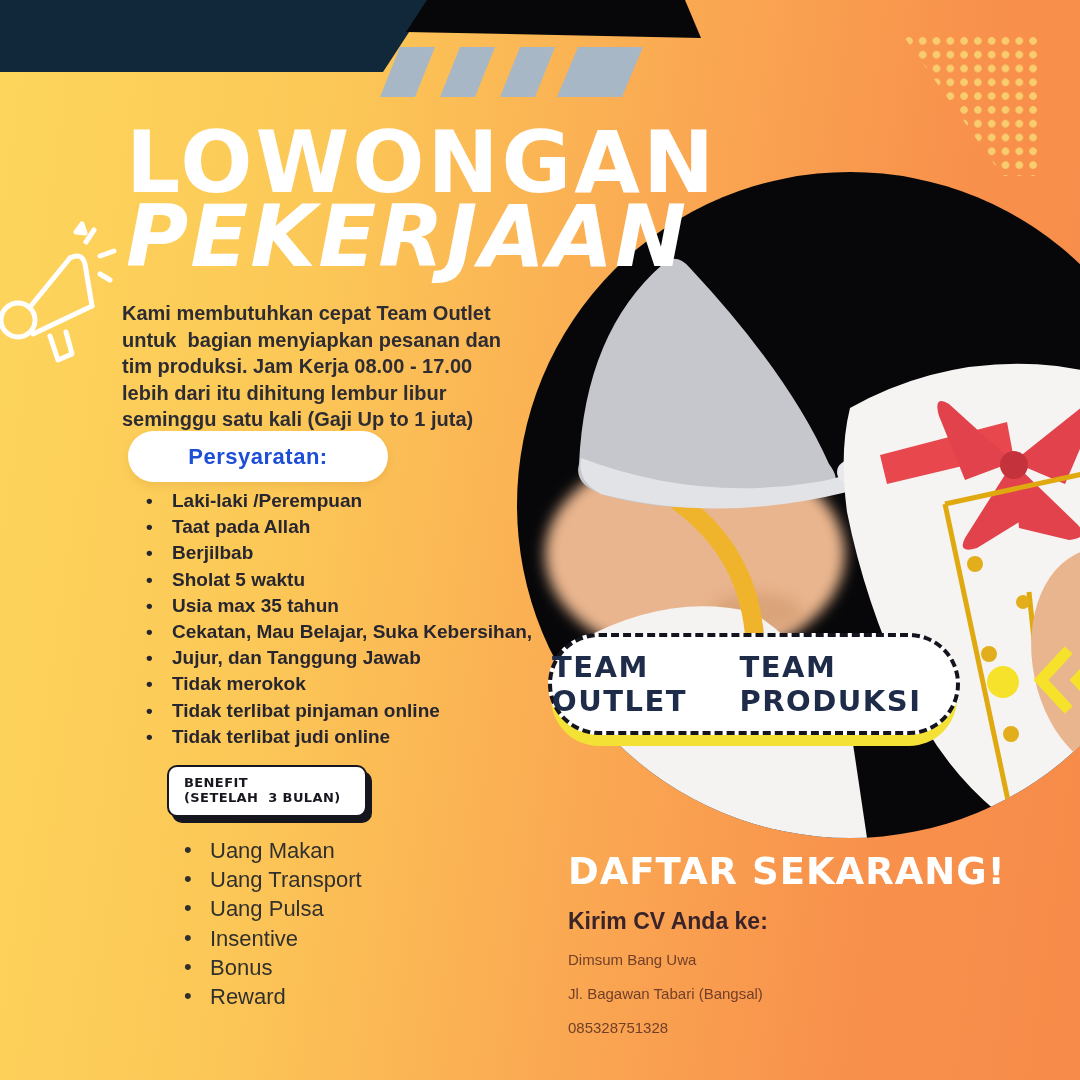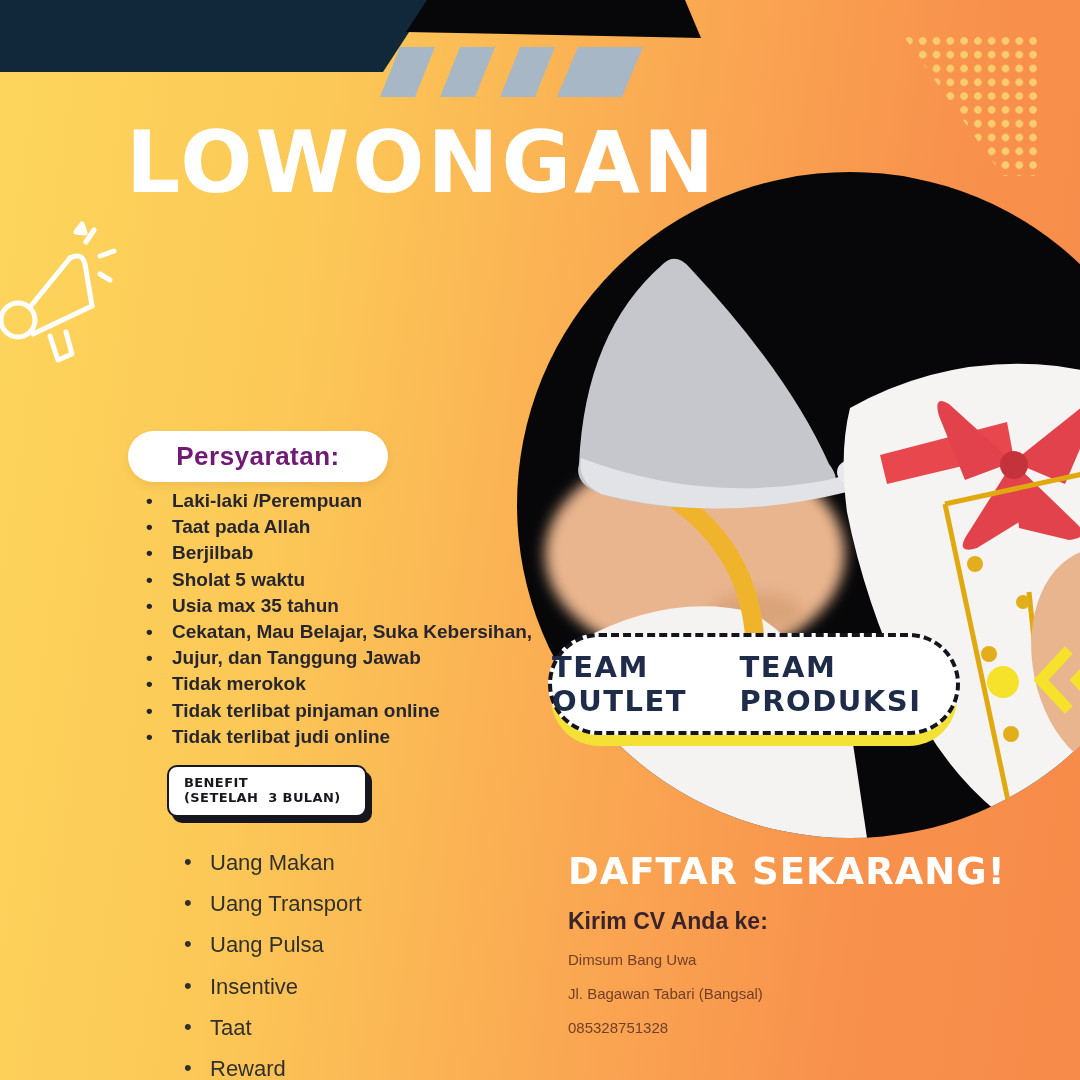--- a/index.html
+++ b/index.html
@@ -28,39 +28,39 @@
   .title .l2{font-size:85px;line-height:74px;letter-spacing:2px;font-style:italic;}
 
   
   .intro{left:122px;top:300px;width:440px;z-index:6;
     font-size:20px;font-weight:bold;line-height:26.5px;color:#2e2c33;white-space:pre-wrap;}
 
   
   .req-pill{left:128px;top:431px;width:260px;height:51px;background:#ffffff;border-radius:26px;
     z-index:6;display:flex;align-items:center;justify-content:center;
     box-shadow:0 4px 8px rgba(120,70,0,.10);}
-  .req-pill span{font-size:26px;font-weight:800;color:#701a75;letter-spacing:.5px;}
+  .req-pill span{font-size:22px;font-weight:800;color:#1d4ed8;letter-spacing:.5px;}
 
   
   .req-list{left:142px;top:488px;z-index:6;list-style:none;margin:0;padding:0;}
   .req-list li{position:relative;padding-left:30px;font-size:19px;font-weight:bold;color:#272630;
     line-height:26.2px;}
   .req-list li::before{content:"•";position:absolute;left:4px;top:0;font-size:19px;}
 
   
   .benefit-box{left:167px;top:765px;width:200px;height:52px;background:#ffffff;border:2px solid #16161f;
     border-radius:10px;z-index:6;box-shadow:5px 6px 0 #16161f;box-sizing:border-box;
     padding:8px 0 0 15px;}
   .benefit-box div{font-size:13px;font-weight:800;color:#17171f;line-height:15px;
     letter-spacing:.4px;white-space:pre-wrap;font-family:"DejaVu Sans",sans-serif;}
 
   
   .ben-list{left:182px;top:836px;z-index:6;list-style:none;margin:0;padding:0;}
   .ben-list li{position:relative;padding-left:28px;font-size:22px;font-weight:400;color:#31302c;
-    line-height:29.2px;margin-top:12px;}
+    line-height:29.2px;}
   .ben-list li::before{content:"•";position:absolute;left:2px;top:-1px;font-size:22px;}
 
   
   .photo-circle{left:517px;top:172px;width:666px;height:666px;border-radius:50%;
     background:#070709;overflow:hidden;z-index:2;}
 
   
   .role-badge{left:548px;top:633px;width:412px;height:102px;z-index:7;
     background:#ffffff;border:4px dashed #14141e;border-radius:52px;box-sizing:border-box;
     display:flex;flex-direction:row;align-items:center;justify-content:center;gap:6px;
@@ -101,22 +101,28 @@
       <path d="M 62 118 L 70 142 L 84 136 L 78 114"></path>
       <path d="M 98 24 L 106 12"></path>
       <path d="M 112 38 L 126 33"></path>
       <path d="M 112 56 L 122 62"></path>
       <path d="M 88 14 l 6 -8 l 3 9 z"></path>
     </g>
   </svg>
 
   <div class="abs title">
     <div class="l1">LOWONGAN</div>
-  </div>
-
+    <div class="l2">PEKERJAAN</div>
+  </div>
+
+  <div class="abs intro">Kami membutuhkan cepat Team Outlet
+untuk  bagian menyiapkan pesanan dan
+tim produksi. Jam Kerja 08.00 - 17.00
+lebih dari itu dihitung lembur libur
+seminggu satu kali (Gaji Up to 1 juta)</div>
 
   <div class="abs req-pill">
     <span>Persyaratan:</span>
   </div>
 
   <ul class="abs req-list">
       <li>Laki-laki /Perempuan</li>
       <li>Taat pada Allah</li>
       <li>Berjilbab</li>
       <li>Sholat 5 waktu</li>
@@ -131,21 +137,21 @@
   <div class="abs benefit-box">
     <div>BENEFIT</div>
     <div>(SETELAH  3 BULAN)</div>
   </div>
 
   <ul class="abs ben-list">
       <li>Uang Makan</li>
       <li>Uang Transport</li>
       <li>Uang Pulsa</li>
       <li>Insentive</li>
-      <li>Taat</li>
+      <li>Bonus</li>
       <li>Reward</li>
     </ul>
 
   <div class="abs photo-circle">
     <svg width="666" height="666" viewBox="0 0 666 666">
       <defs>
         <filter id="soft" x="-30%" y="-30%" width="160%" height="160%">
           <feGaussianBlur stdDeviation="7"></feGaussianBlur>
         </filter>
       </defs>

